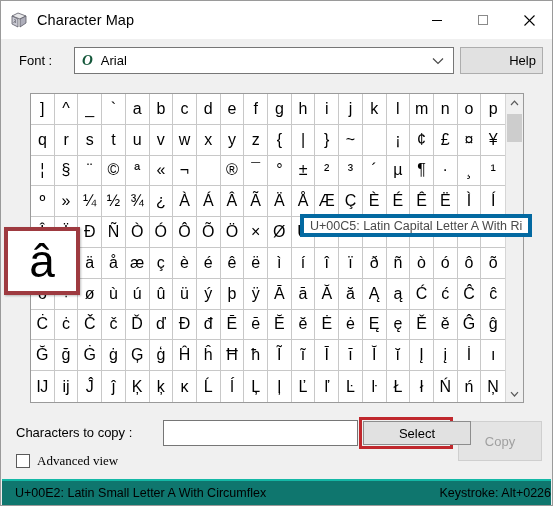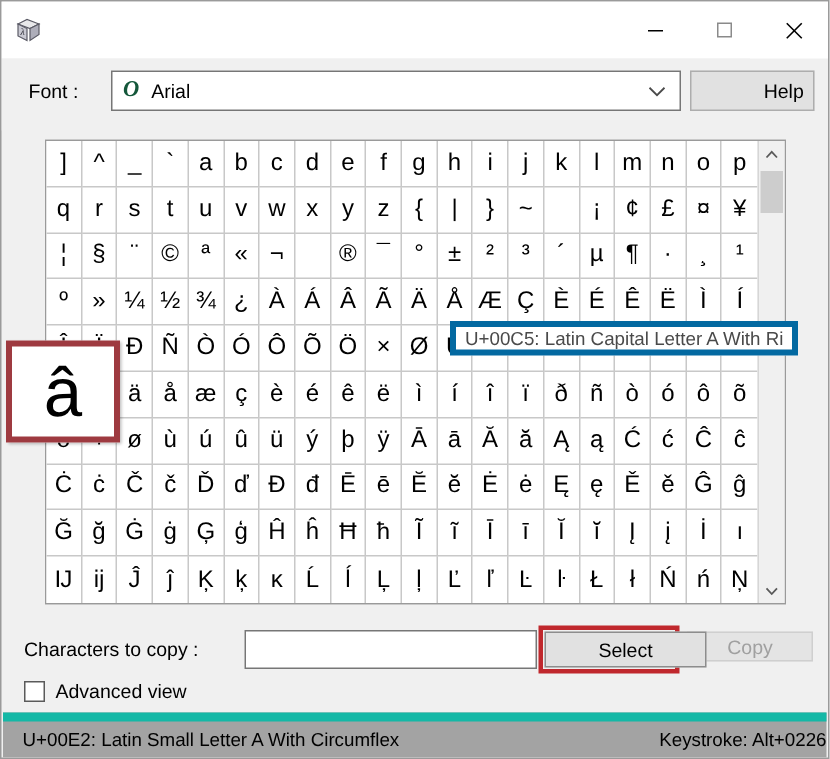--- a/index.html
+++ b/index.html
@@ -274,36 +274,37 @@
     color: #000000;
     display: flex;
     align-items: center;
     justify-content: center;
     z-index: 6;
   }
   .copy-btn {
     position: absolute;
     left: 457px; top: 8px;
     width: 84px;
-    height: 20px;
+    height: 40px;
     background: #e4e4e4;
     border: 1px solid #cfcfcf;
     box-sizing: border-box;
     font-size: 13px;
     color: #a0a0a0;
     display: flex;
     align-items: center;
     justify-content: center;
   }
 
   .adv-row {
     position: absolute;
     left: 15px; top: 452px;
     display: flex;
     align-items: center;
+    font-family: Liberation Serif, serif;
   }
   .adv-check {
     width: 14px;
     height: 14px;
     background: #ffffff;
     border: 1px solid #5a5a5a;
     box-sizing: border-box;
     flex: none;
   }
   .adv-label {
@@ -311,22 +312,22 @@
     font-size: 13px;
     color: #000000;
   }
 
   
   .statusbar {
     position: absolute;
     left: 1px; bottom: 0;
     width: 549px;
     height: 24px;
-    background: #a3a3a3;
-    border-top: 6px solid #14b8a6;
+    background: #0f766e;
+    border-top: 2px solid #14b8a6;
     display: flex;
     align-items: center;
   }
   .status-left {
     margin-left: 13px;
     font-size: 12.5px;
     color: #000000;
     white-space: nowrap;
   }
   .status-right {
@@ -344,20 +345,21 @@
 
   <div class="titlebar">
     <div class="title-icon">
       <svg width="18" height="18" viewBox="0 0 18 18">
         <polygon points="2,5 8,2 16,5 10,8" fill="#e8e8ea" stroke="#5b5b66" stroke-width="0.8"></polygon>
         <polygon points="2,5 8,8 8,16 2,13" fill="#c9c9d2" stroke="#5b5b66" stroke-width="0.8"></polygon>
         <polygon points="10,8 16,5 16,12 10,16" fill="#aeaeba" stroke="#5b5b66" stroke-width="0.8"></polygon>
         <text x="3.6" y="12.2" font-family="'Liberation Serif',serif" font-size="6.5" font-style="italic" fill="#2b2b35">λ</text>
       </svg>
     </div>
+    <div class="title-text">Character Map</div>
     <div class="win-buttons">
       <div class="win-btn">
         <svg width="12" height="12" viewBox="0 0 12 12">
             <line x1="1" y1="6.5" x2="11" y2="6.5" stroke="#000" stroke-width="1"></line>
           </svg>
       </div>
       <div class="win-btn">
         <svg width="12" height="12" viewBox="0 0 12 12">
             <rect x="1.5" y="1.5" width="9" height="9" fill="none" stroke="#8a8a8a" stroke-width="1"></rect>
           </svg>

